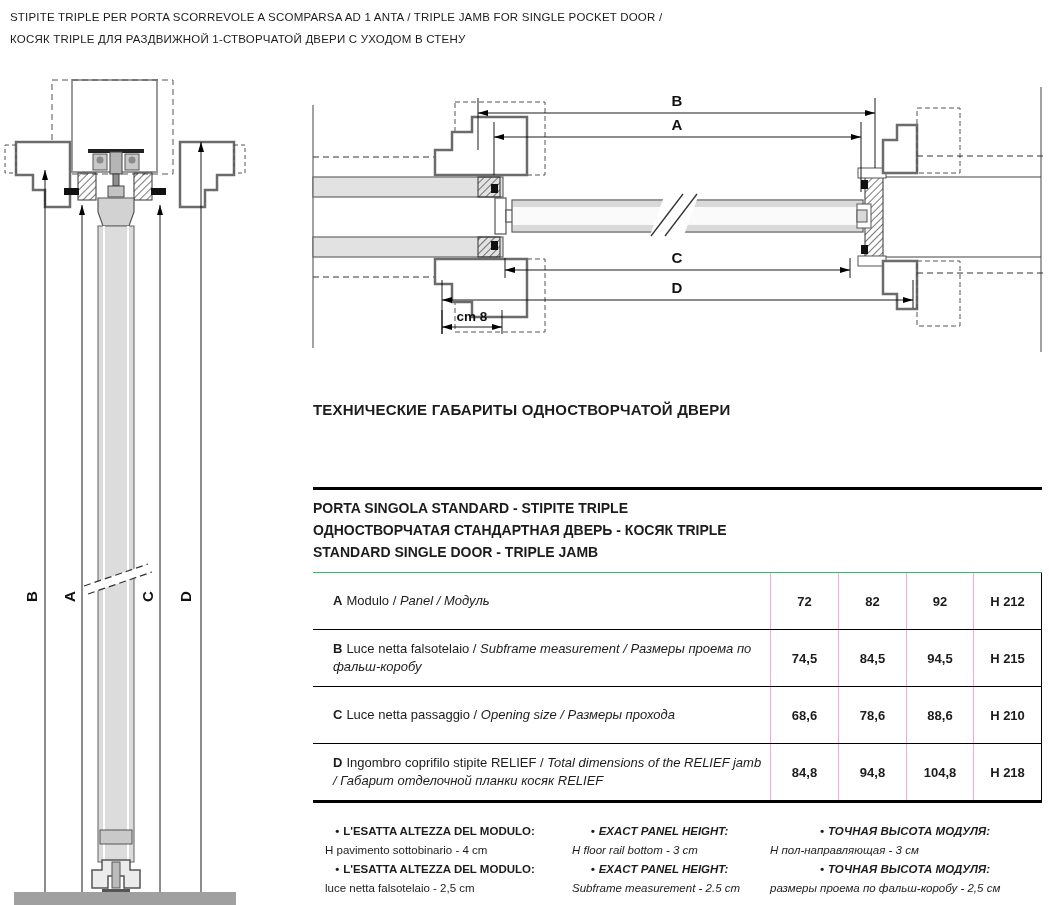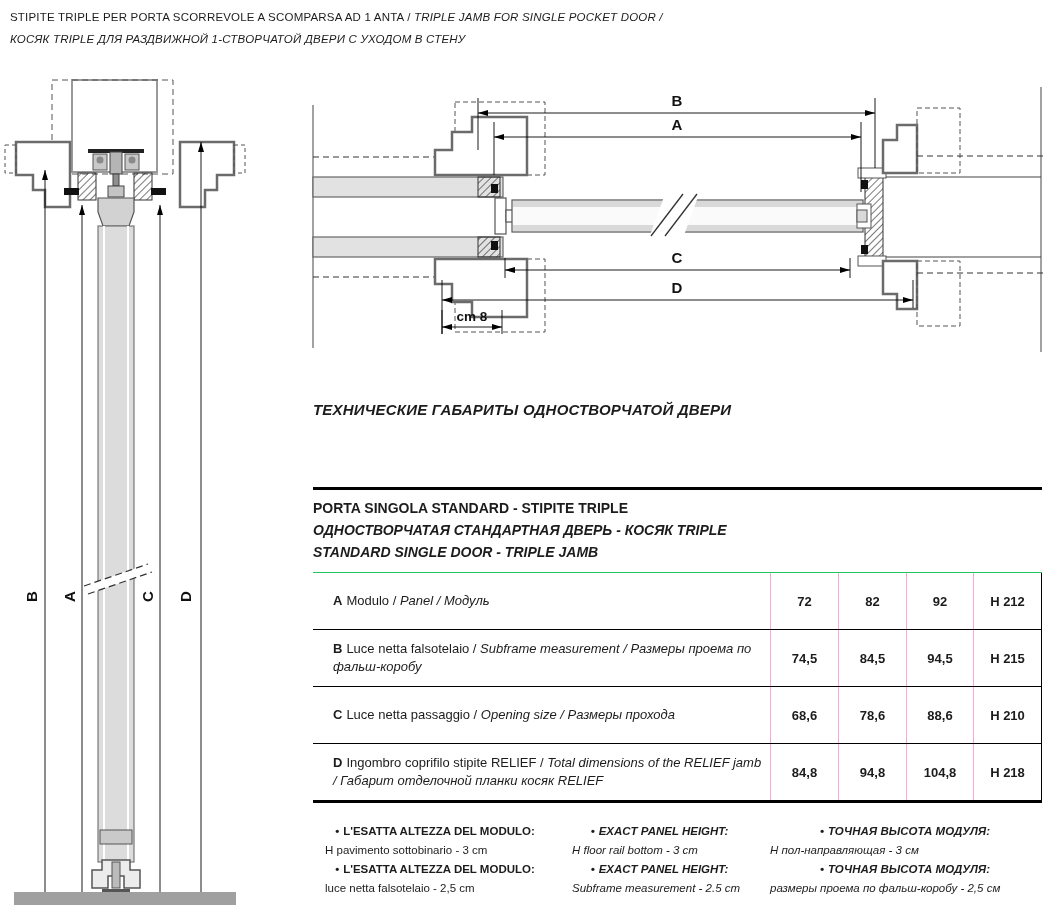--- a/index.html
+++ b/index.html
@@ -1,21 +1,21 @@
 <!DOCTYPE html>
 <html><head>
 <meta charset="utf-8">
 <style>
   html,body{margin:0;padding:0;background:#fff;}
   #page{position:relative;width:1049px;height:905px;background:#fff;overflow:hidden;
         font-family:"Liberation Sans",sans-serif;color:#1c1c1c;}
   .abs{position:absolute;}
   
   #page-header{left:10px;top:6px;font-size:11.5px;line-height:22px;letter-spacing:.2px;}
-  .it{font-style:italic;}
+  .it{}
   
   #section-heading{left:313px;top:399px;font-size:15px;font-weight:bold;line-height:22px;letter-spacing:.2px;}
   
   #spec-table{left:313px;top:487px;width:729px;border-top:3px solid #000;border-bottom:3px solid #000;}
   #spec-table .ttl{border-bottom:1px solid #22c55e;padding:7px 0 9px 0;font-size:14px;font-weight:bold;line-height:22px;}
   .trow{display:grid;grid-template-columns:457px 68px 68px 67px 69px;align-items:center;border-bottom:1px solid #000;min-height:56px;}
   .trow:last-child{border-bottom:none;}
   .tdesc{font-size:13px;line-height:18px;padding-right:4px;margin-left:20px;}
   .tdesc b{margin-right:4px;}
   .tval{font-size:13px;font-weight:bold;text-align:left;align-self:stretch;display:flex;align-items:center;justify-content:center;border-left:1px solid #f9a8d4;}
@@ -263,21 +263,21 @@
       <div class="tval">84,8</div>
       <div class="tval">94,8</div>
       <div class="tval">104,8</div>
       <div class="tval">H 218</div>
     </div>
   </div>
 
   <div class="abs note-col" id="notes-it">
     <div>
       <div class="note-head"><span class="bullet">•</span><span>L'ESATTA ALTEZZA DEL MODULO:</span></div>
-      <div class="note-detail">H pavimento sottobinario - 3 cm</div>
+      <div class="note-detail">H pavimento sottobinario - 4 cm</div>
     </div>
     <div>
       <div class="note-head"><span class="bullet">•</span><span>L'ESATTA ALTEZZA DEL MODULO:</span></div>
       <div class="note-detail">luce netta falsotelaio - 2,5 cm</div>
     </div>
   </div>
 
   <div class="abs note-col" id="notes-en">
     <div>
       <div class="note-head"><span class="bullet">•</span><span>EXACT PANEL HEIGHT:</span></div>

